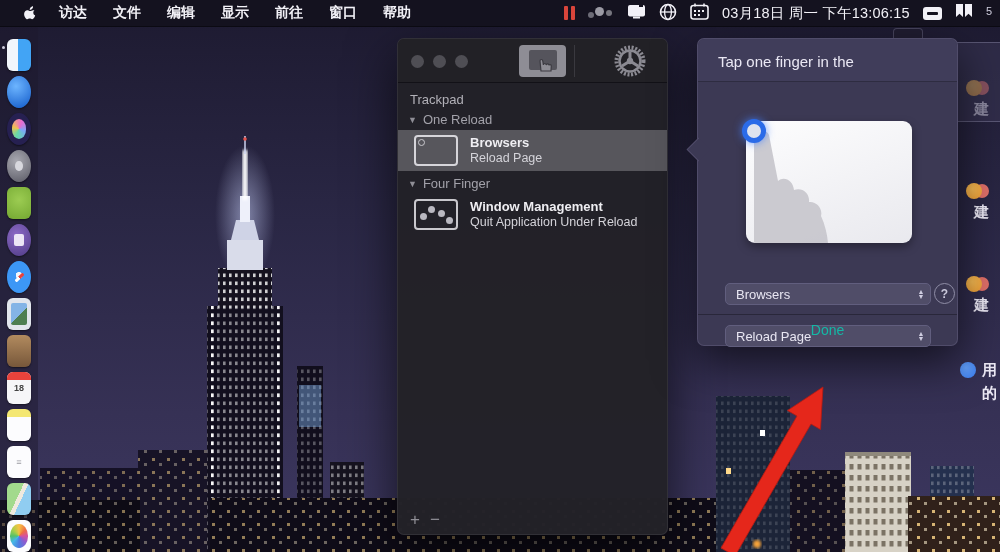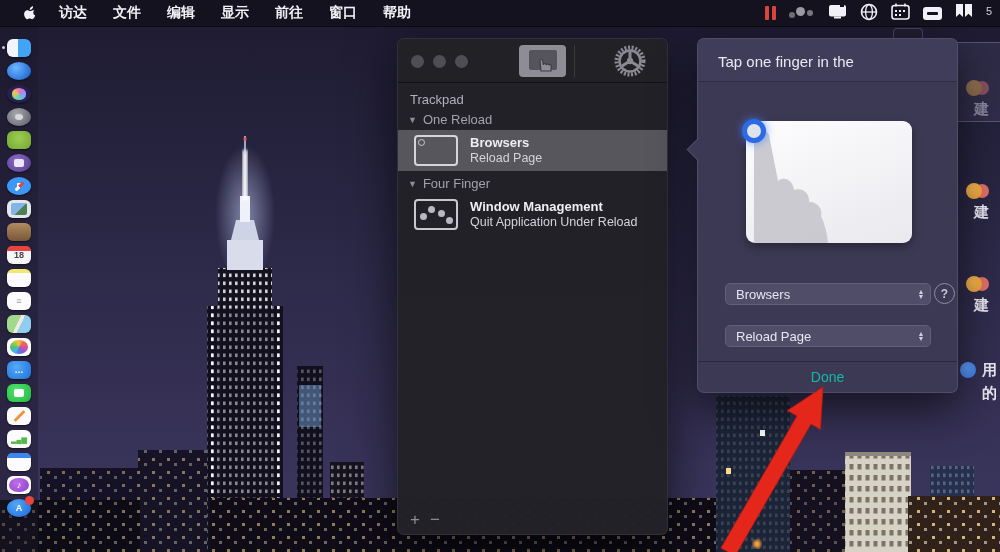--- a/index.html
+++ b/index.html
@@ -27,21 +27,21 @@
   .bttdots i:nth-child(2){ width:9px; height:9px; left:7px; top:2px; background:#9b9aa4;}
   .bttdots i:nth-child(3){ width:6px; height:6px; left:18px; top:5px; background:#77767f;}
   #mb-time { font-size:14.5px; letter-spacing:.2px; white-space:nowrap; }
   .imebox { width:19px; height:13px; background:#f2f1f7; border-radius:3px; position:relative; }
   .imebox:after { content:""; position:absolute; left:4px; top:5.5px; width:11px; height:2.5px; background:#14121f; border-radius:1px;}
   #mb-badge { font-size:11px; color:#cfcede; align-self:flex-start; margin-top:2px; }
 
   
   #dock { position:absolute; left:0; top:27px; width:38px; height:525px; z-index:5;
     background:rgba(28,25,44,0.45); display:flex; flex-direction:column; align-items:center; padding-top:12px; }
-  .dock-icon { position:relative; width:24px; height:18px; margin-bottom:5px; border-radius:6px;
+  .dock-icon { position:relative; width:24px; height:32px; margin-bottom:5px; border-radius:6px;
     flex:0 0 auto; display:flex; align-items:center; justify-content:center;
     box-shadow:0 1px 2px rgba(0,0,0,.5); }
   .dock-icon.circle { border-radius:50%; }
   .dock-icon .inner { position:absolute; }
   .dock-icon .inner.circle { border-radius:50%; }
   .dock-icon .inner.square { border-radius:2px; }
   .dock-icon .inner.needle { width:3px; height:13px; border-radius:1px; transform:rotate(45deg); }
   .dock-icon .inner.bar-top { left:0; top:0; width:100%; height:26%; border-radius:6px 6px 0 0; }
   .dock-icon .glyph { position:relative; z-index:2; font-size:9px; font-weight:bold; line-height:1; }
   .dock-icon .badge { position:absolute; right:-3px; top:-3px; width:9px; height:9px; border-radius:50%;
@@ -91,21 +91,21 @@
   .g-icon .touch { position:absolute; border-radius:50%; }
   .g-icon .touch.ring { width:7px; height:7px; border:1.5px solid #c9c8cd; left:2px; top:2px; }
   .g-icon .touch.dot { width:7px; height:7px; background:#b9b8c0; }
   .g-title { font-size:13px; font-weight:bold; color:#efeef2; line-height:16px; }
   .g-sub { font-size:12.5px; color:#d4d3d9; line-height:15px; }
   #win-footer { position:absolute; left:0; bottom:0; width:100%; height:28px; display:flex;
     align-items:center; gap:10px; padding-left:12px; color:#8f8e95; font-size:17px; }
   #win-footer span { cursor:default; }
 
   
-  #pop { position:absolute; left:697px; top:38px; width:261px; height:355px; z-index:5;
+  #pop { position:absolute; left:697px; top:38px; width:261px; height:308px; z-index:5;
     background:#3c3954; border-radius:7px; box-shadow:0 16px 44px rgba(0,0,0,0.6);
     border:1px solid rgba(140,137,170,0.25); }
   #pop-tail { position:absolute; left:-8px; top:102px; width:17px; height:17px; background:#3c3954;
     transform:rotate(45deg); border-left:1px solid rgba(140,137,170,0.25);
     border-bottom:1px solid rgba(140,137,170,0.25); }
   #pop-header { padding:13px 20px 10px; font-size:15px; line-height:19px; color:#eae8f4;
     border-bottom:1px solid rgba(0,0,0,0.28); background:#403d5a; border-radius:7px 7px 0 0; }
   #pad-illus { position:absolute; left:48px; top:82px; width:166px; height:122px;
     background:linear-gradient(160deg,#fdfdfe,#e9e9ee); border-radius:9px;
     box-shadow:0 4px 10px rgba(0,0,0,0.35); overflow:hidden; }
@@ -255,20 +255,21 @@
             <line x1="14" y1="0.5" x2="14" y2="3.5" stroke="#f2f1f7" stroke-width="1.6"></line>
             <g fill="#f2f1f7">
               <rect x="4" y="7" width="2" height="2"></rect>
               <rect x="8" y="7" width="2" height="2"></rect>
               <rect x="12" y="7" width="2" height="2"></rect>
               <rect x="4" y="11" width="2" height="2"></rect>
               <rect x="8" y="11" width="2" height="2"></rect>
             </g>
           </svg>
       </span>
+      <span id="mb-time">03月18日 周一 下午13:06:15</span>
       <span class="imebox"></span>
       <span>
         <svg width="18" height="15" viewBox="0 0 18 15">
             <path d="M1 0 h7 v13 l-3.5 -3.2 L1 13 Z" fill="#f2f1f7"></path>
             <path d="M10 0 h7 v13 l-3.5 -3.2 L10 13 Z" fill="#f2f1f7"></path>
           </svg>
       </span>
       <span id="mb-badge">5</span>
     </div>
   </div>

